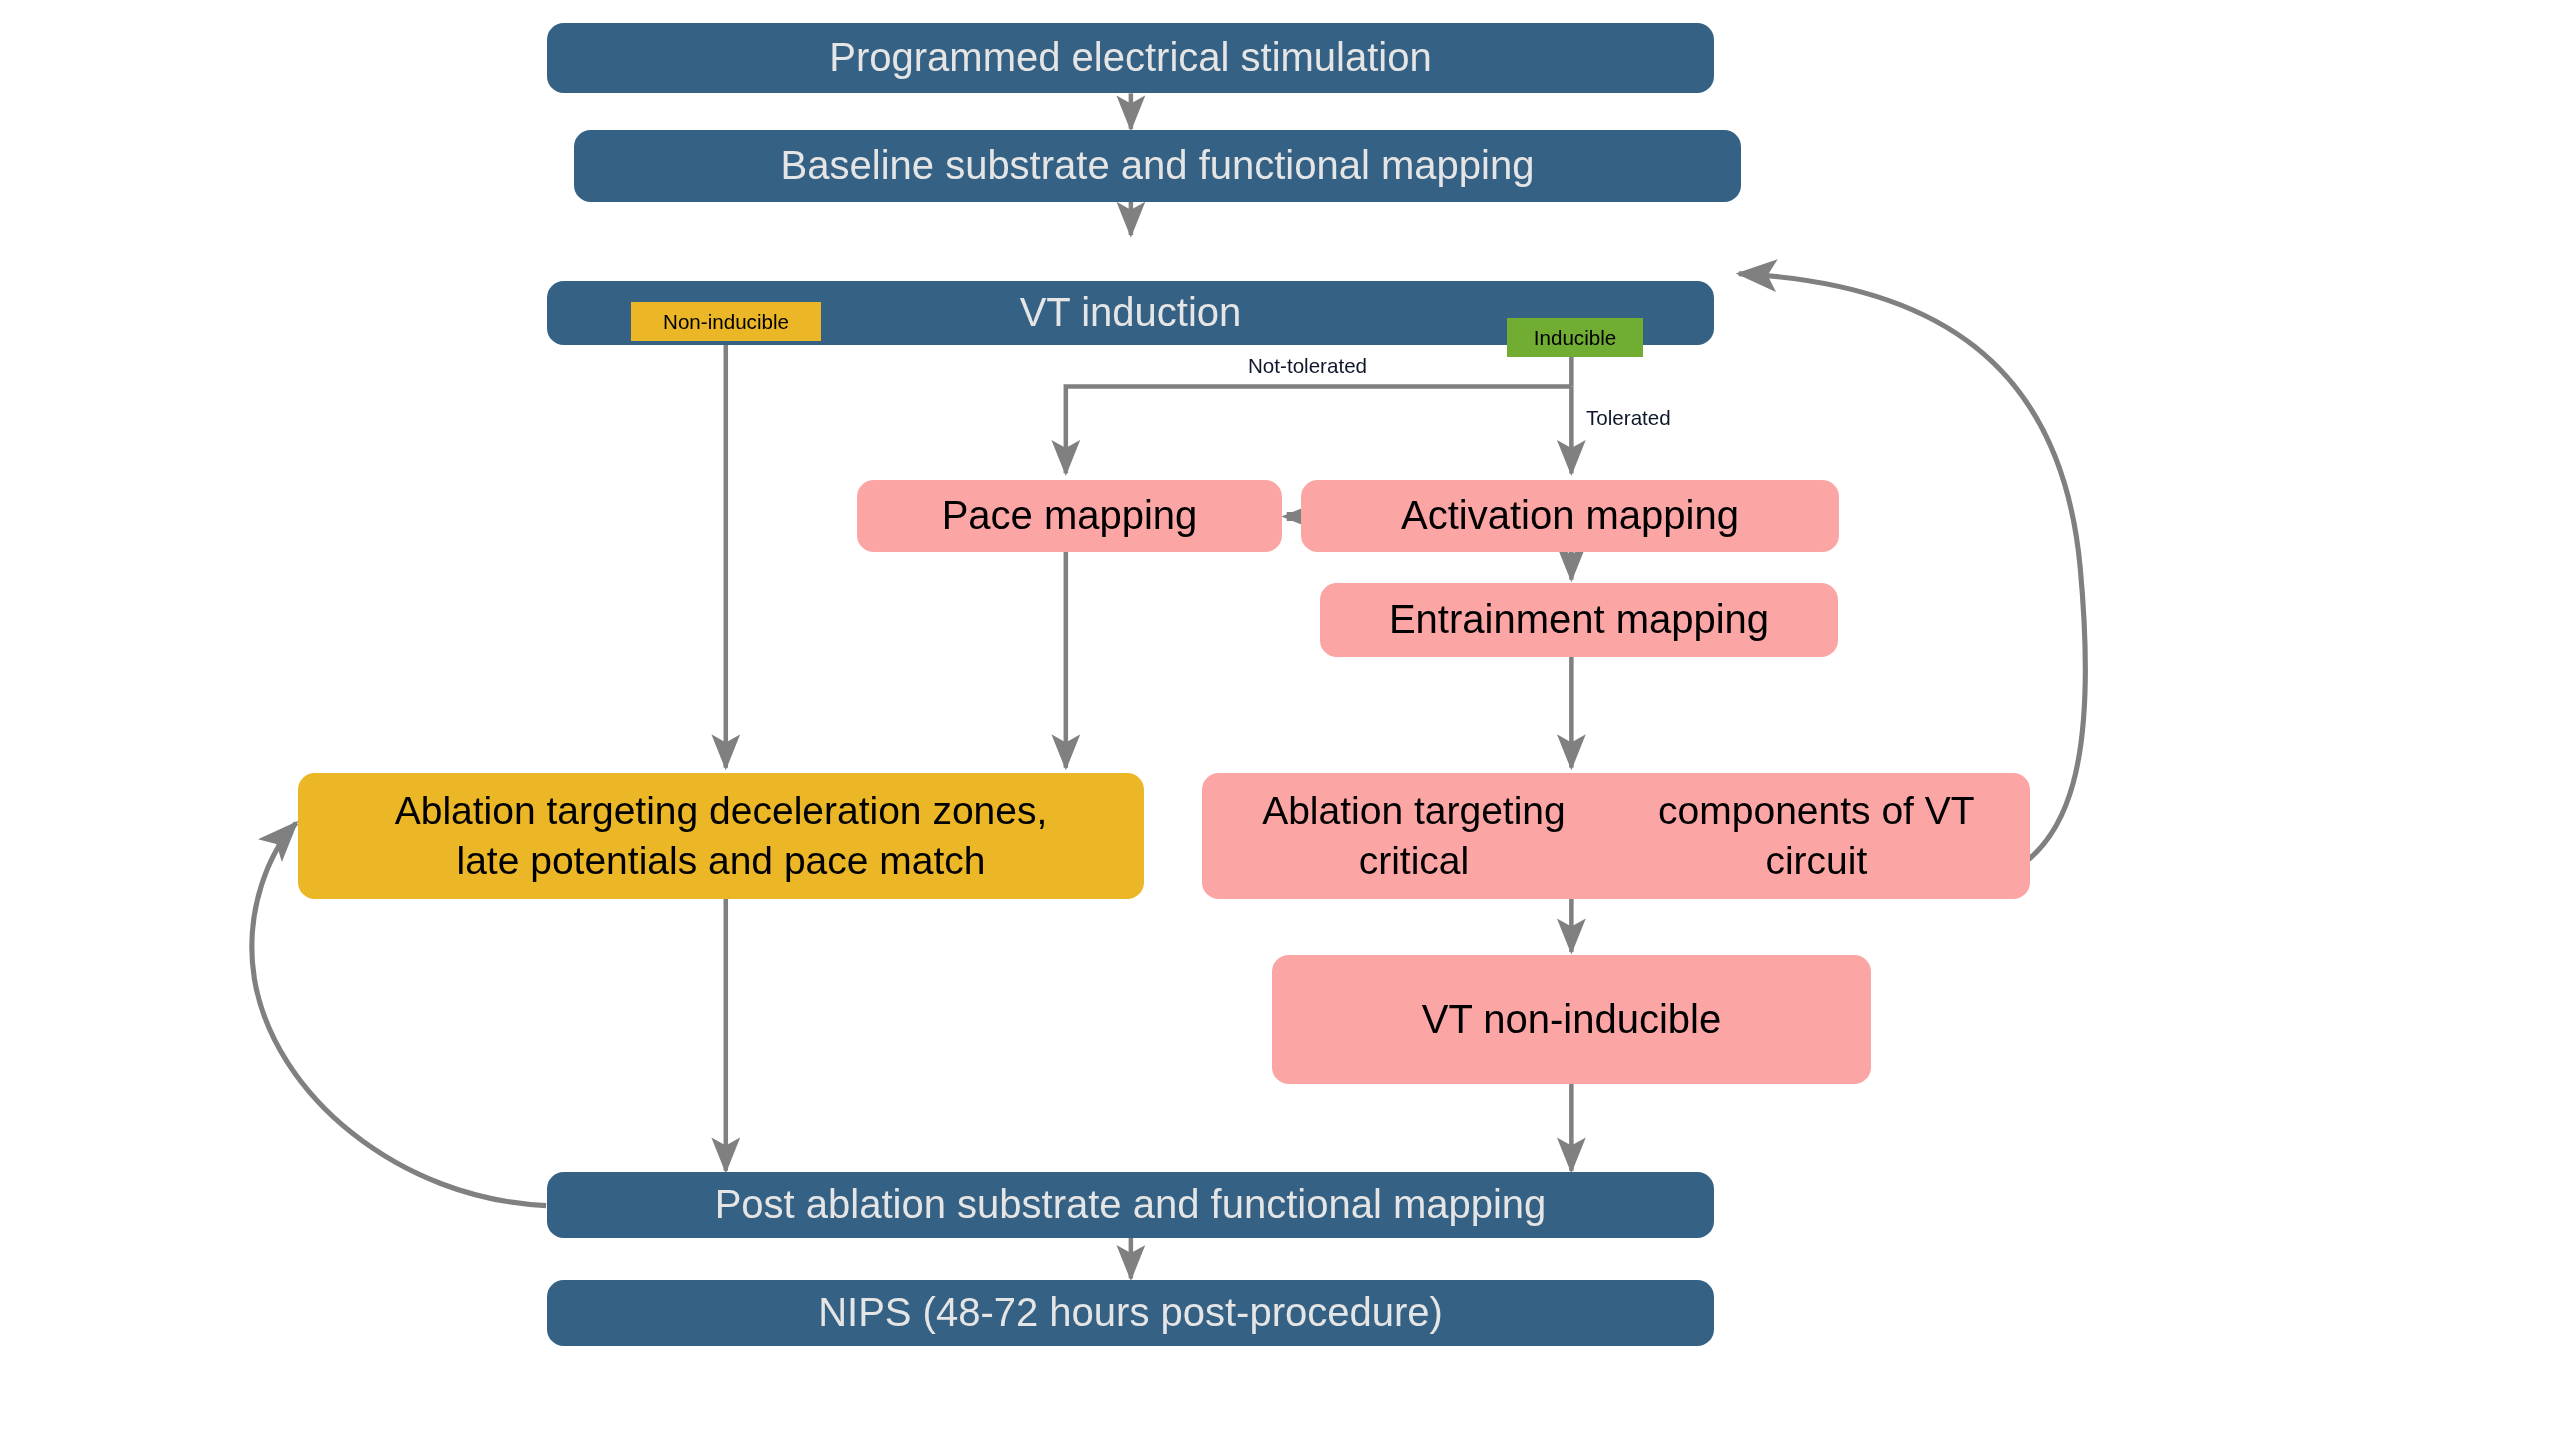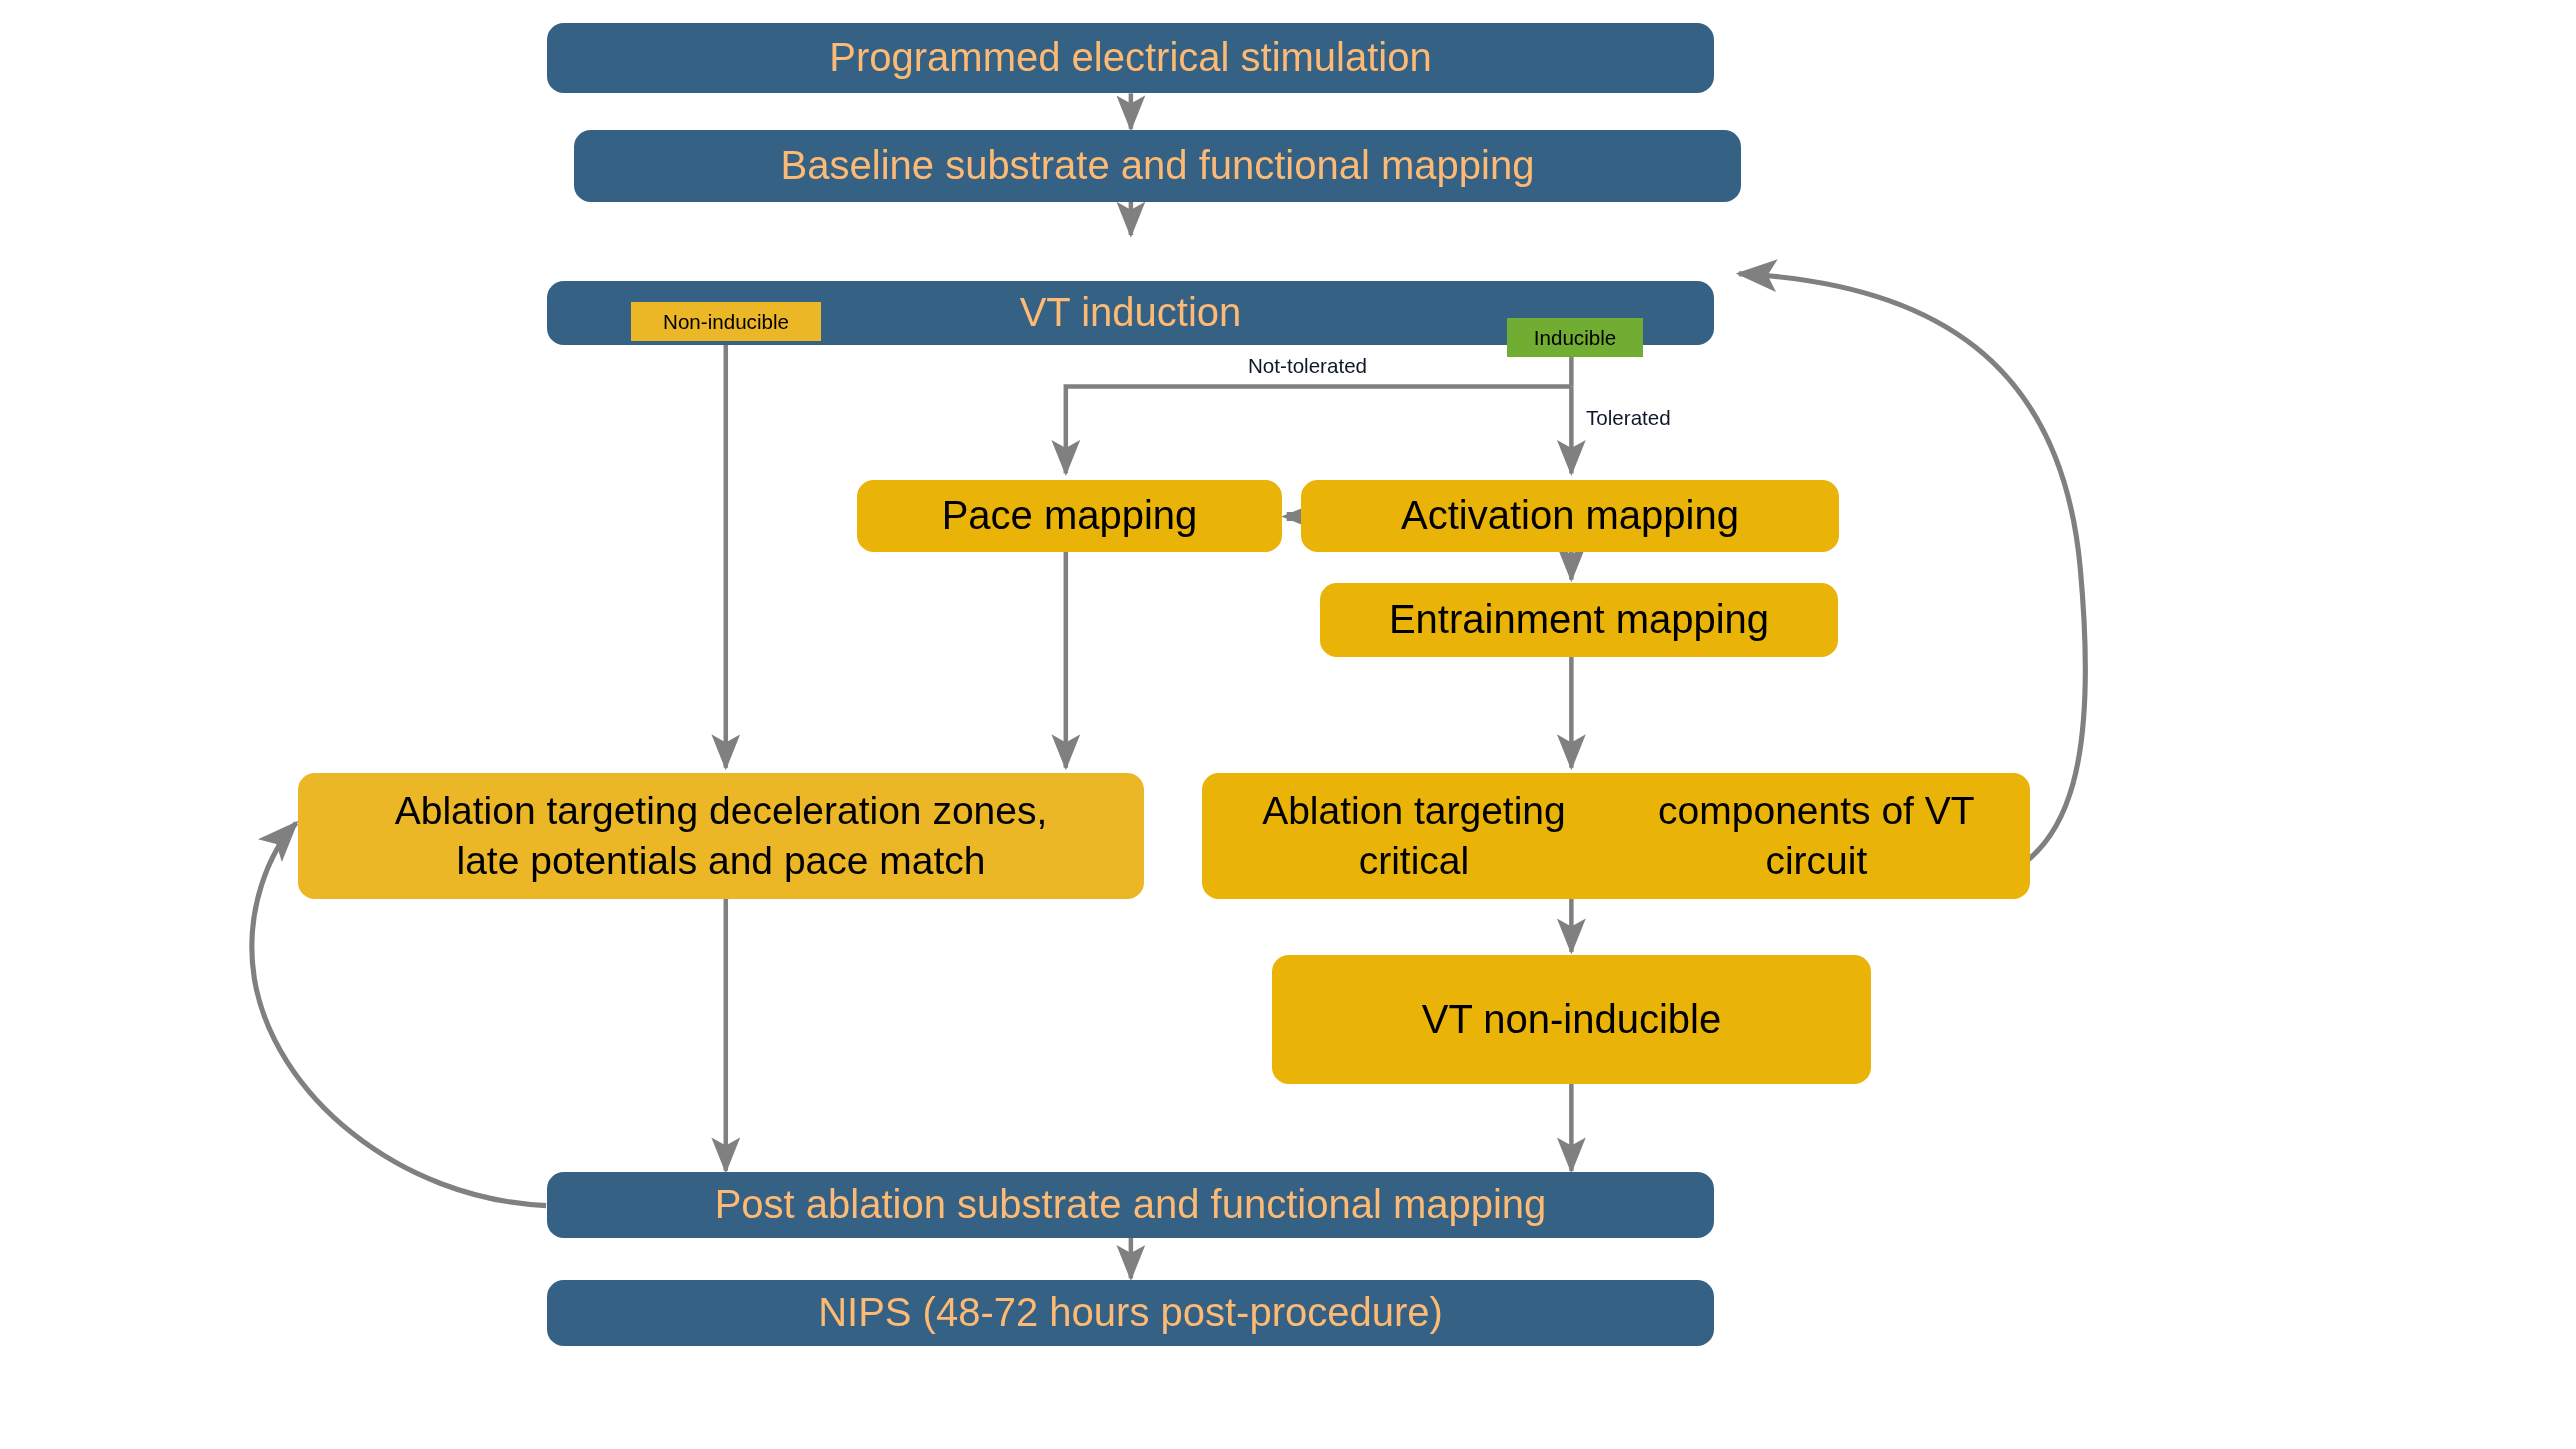--- a/index.html
+++ b/index.html
@@ -22,25 +22,25 @@
     align-items: center;
     justify-content: center;
     text-align: center;
     border-radius: 16.7px;
     line-height: 1.18;
     padding: 2.6px 11.6px;
     z-index: 3;
   }
   .node.blue {
     background: #356184;
-    color: #fdba74;
+    color: #e5e5e5;
     font-size: 40px;
   }
   .node.green {
-    background: #eab308;
+    background: #fca5a5;
     color: #000000;
     font-size: 40px;
   }
   .node.yellow {
     background: #ECB727;
     color: #000000;
     font-size: 40px;
   }
   .node.two-line {
     font-size: 39px;

